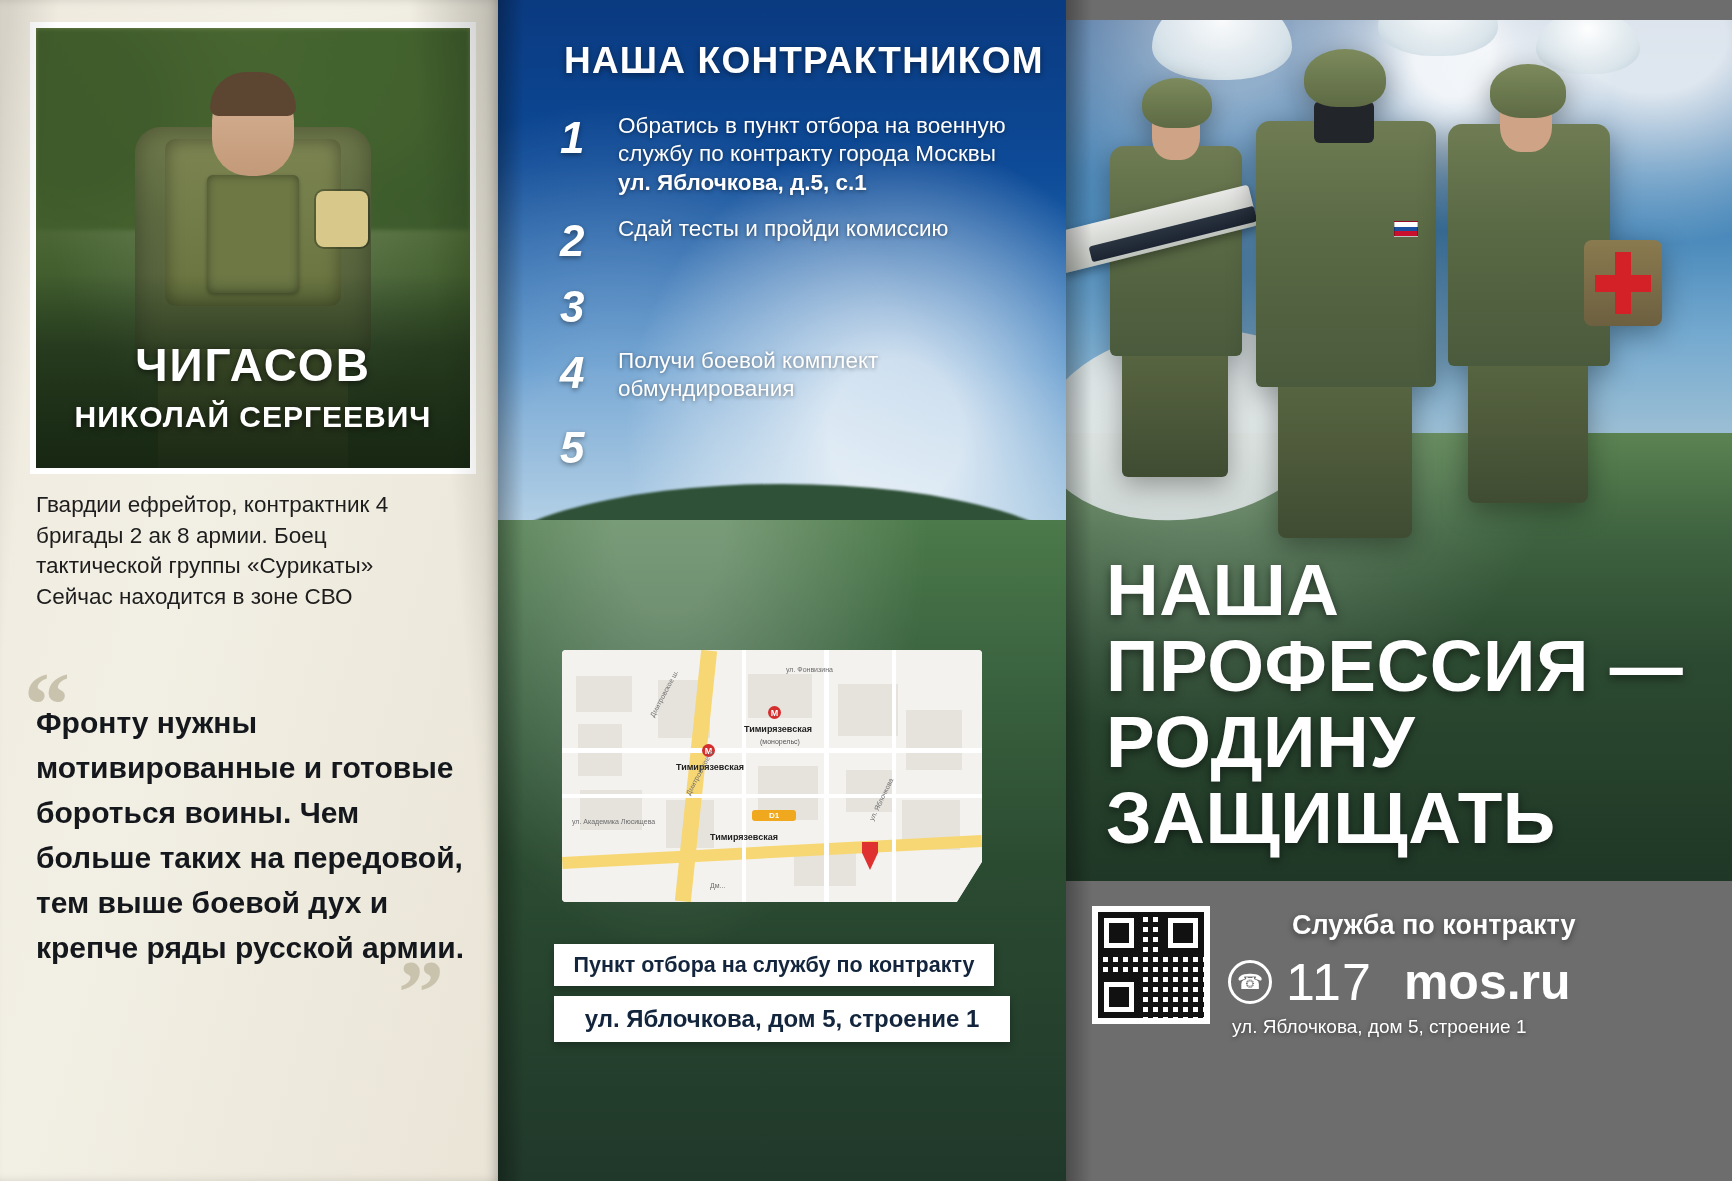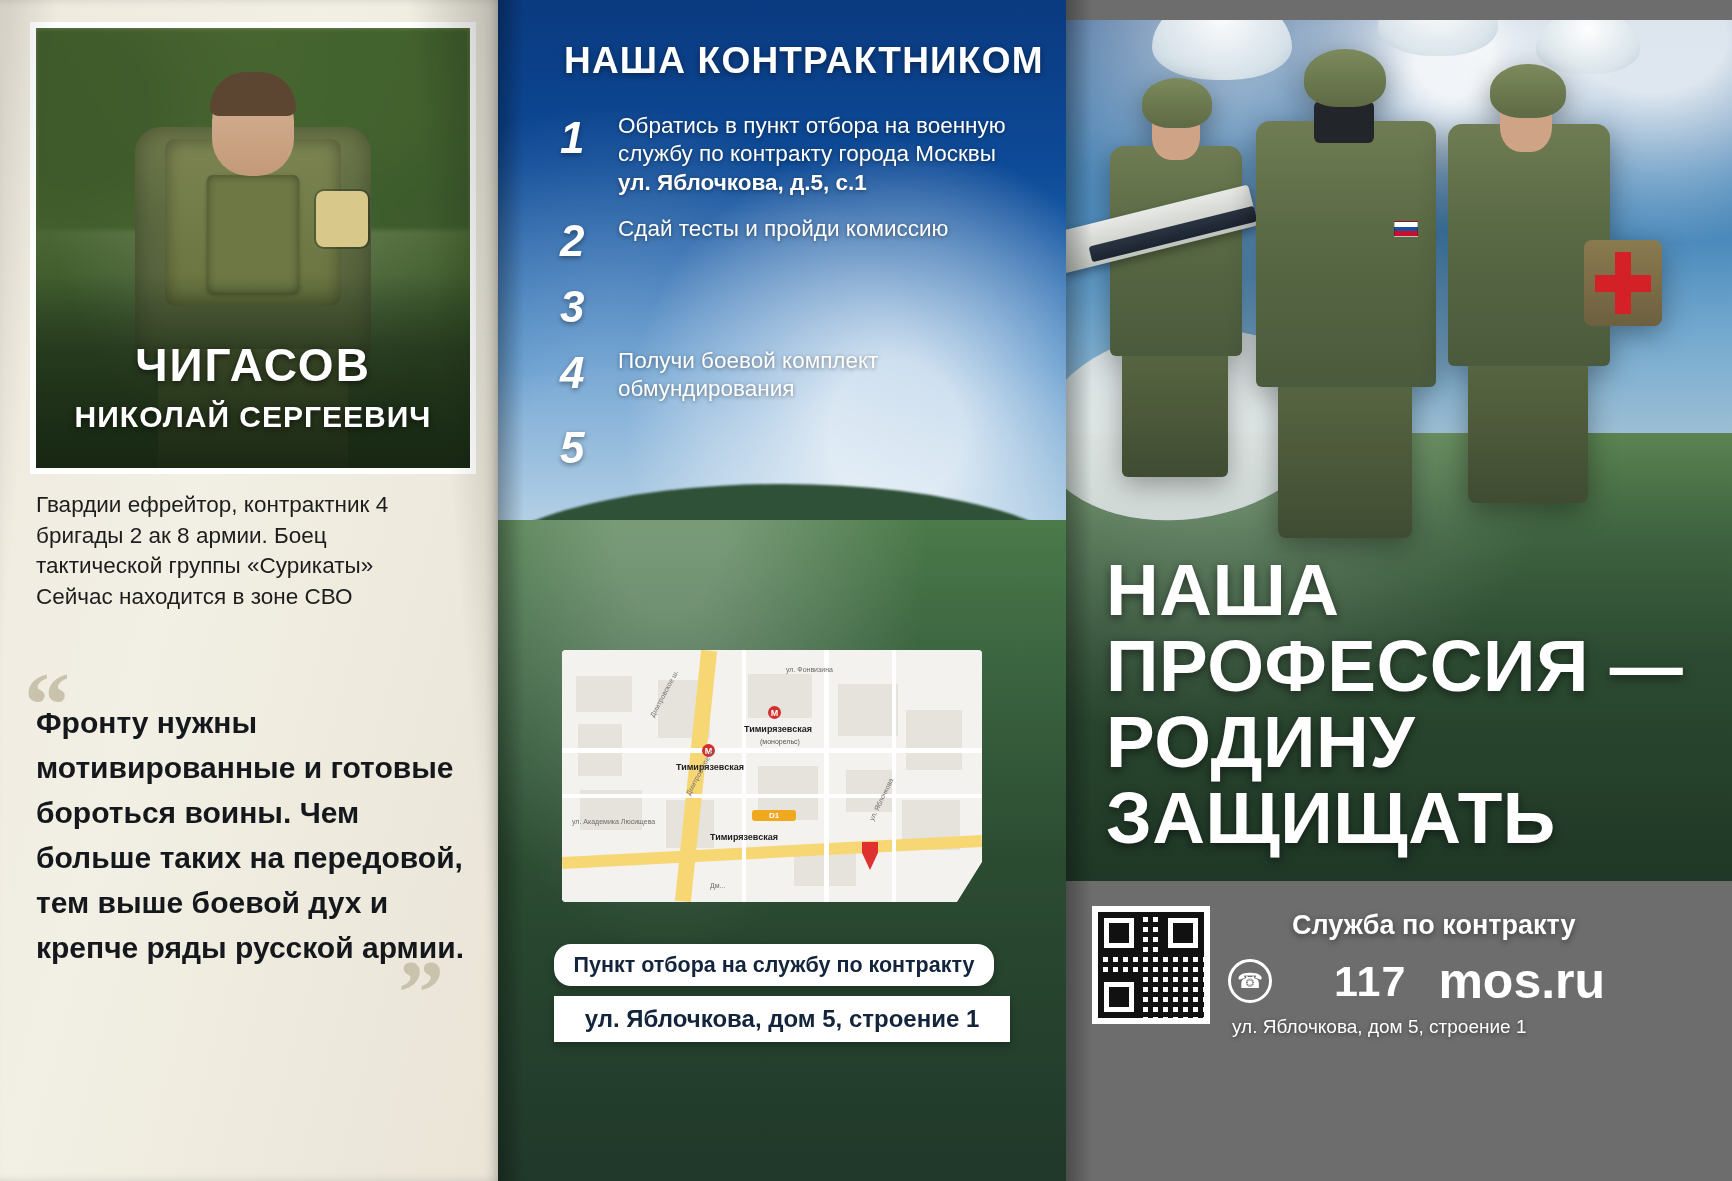--- a/index.html
+++ b/index.html
@@ -264,21 +264,20 @@
     clip-path: polygon(50% 100%, 0 38%, 0 0, 100% 0, 100% 38%);
   }
 
   .addr-bar1{
     position:absolute; left:56px; top:944px;
     width:440px; height:42px;
     background:#ffffff;
     display:flex; align-items:center; justify-content:center;
     color:#13253c; font-weight:700; font-size:21.5px;
     box-shadow:0 3px 8px rgba(0,0,0,.3);
-    border-radius:17px;
   }
   .addr-bar2{
     position:absolute; left:56px; top:996px;
     width:456px; height:46px;
     background:#ffffff;
     display:flex; align-items:center; justify-content:center;
     color:#13253c; font-weight:700; font-size:24px;
     box-shadow:0 3px 8px rgba(0,0,0,.3);
   }
 
@@ -422,21 +421,21 @@
     left:1228px; top:952px;
     display:flex; align-items:center; gap:14px;
     color:#ffffff;
   }
   .phone-icon{
     width:38px; height:38px; border-radius:50%;
     border:3px solid #ffffff;
     display:flex; align-items:center; justify-content:center;
     font-size:21px;
   }
-  .phone-num{ font-size:43px; font-weight:700; letter-spacing:1px;margin-left:48px; }
+  .phone-num{ font-size:52px; font-weight:400; letter-spacing:1px; }
   .mos-ru{ font-size:50px; font-weight:800; margin-left:18px; }
   .r-address{
     position:absolute;
     left:1232px; top:1016px;
     color:#ffffff;
     font-size:19px;
     text-shadow:0 1px 4px rgba(0,0,0,.5);
   }
 
   .fold-shadow{

